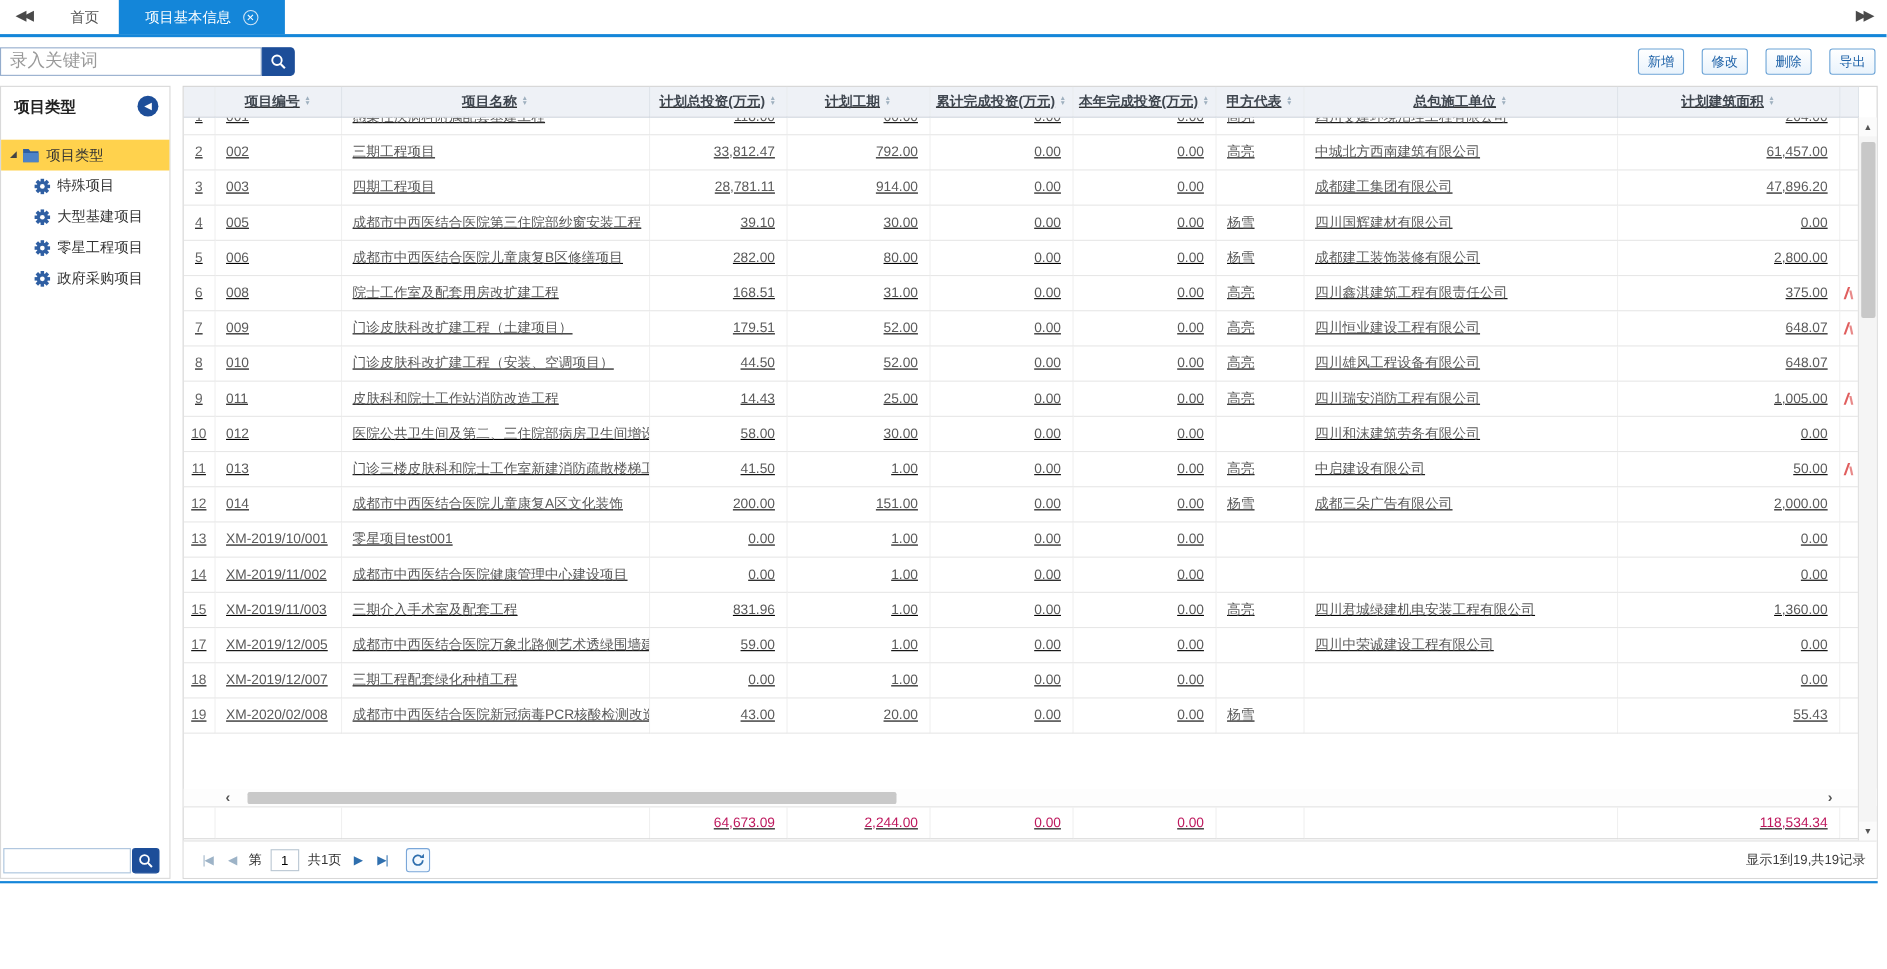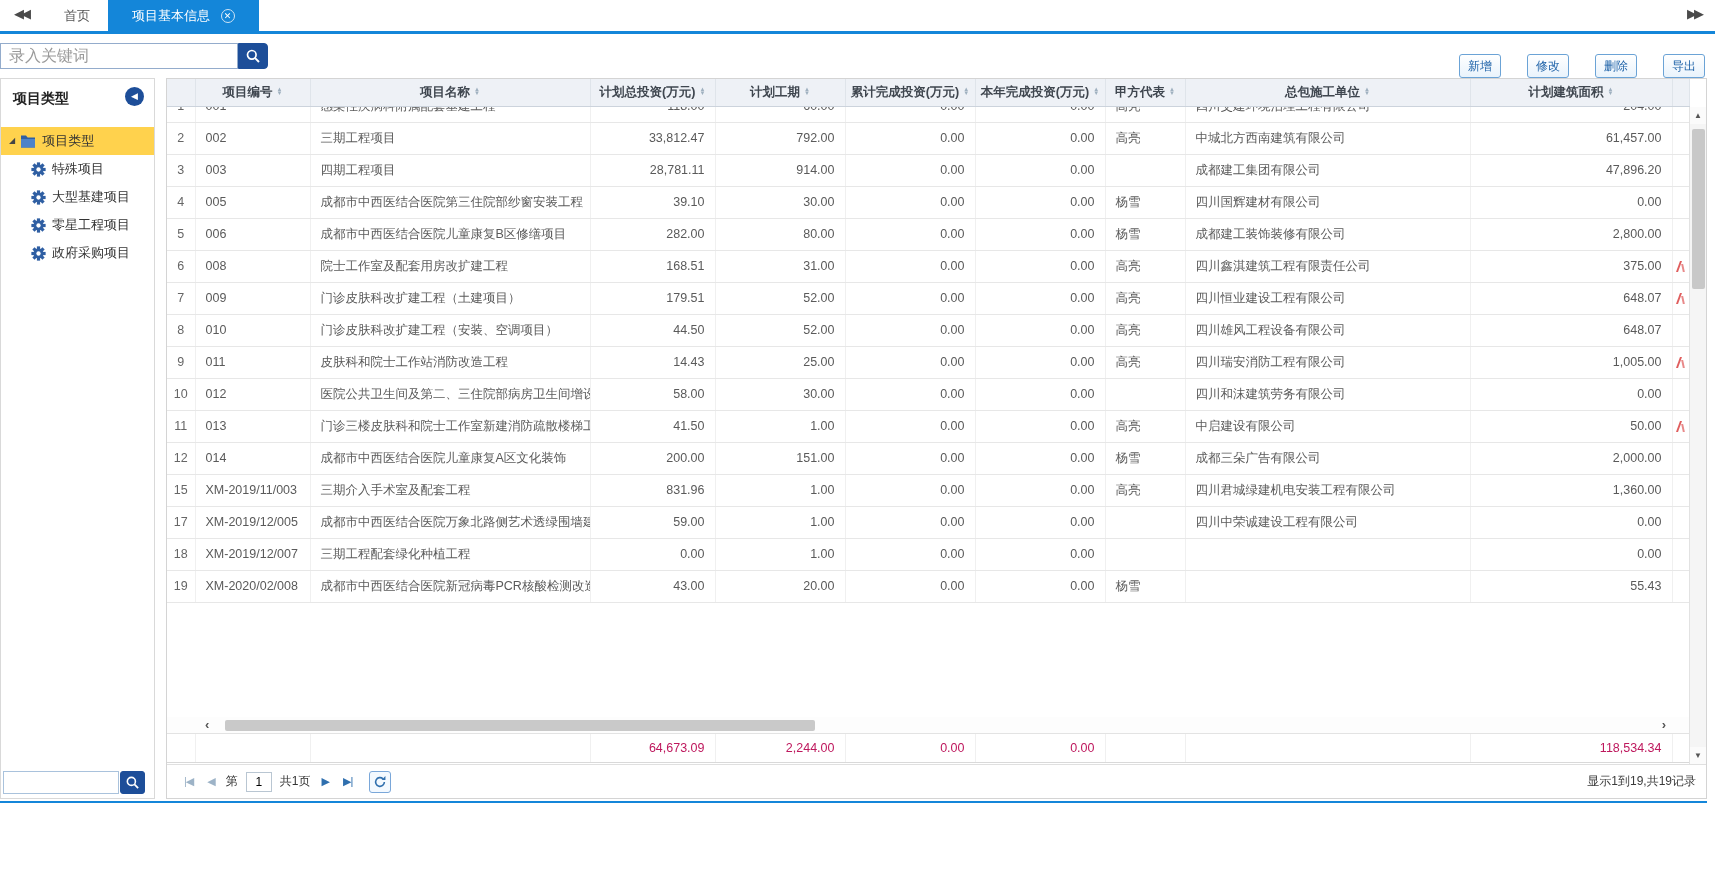--- a/index.html
+++ b/index.html
@@ -22,21 +22,21 @@
 
   
   .toolbar { position:absolute; left:0; top:34px; width:1715px; height:44px; background:#fff; }
   .searchbox { position:absolute; left:0; top:9px; display:flex; }
   .searchbox input { width:238px; height:26px; border:1px solid #94accc; padding:12px 8px;
     font-size:16px; color:#333; outline:none; }
   .searchbox input::placeholder { color:#9a9a9a; }
   .search-btn { width:30px; height:26px; background:#1d4e99; border:1px solid #1d4e99;
     border-radius:0 4px 4px 0; cursor:pointer; display:flex; align-items:center;
     justify-content:center; }
-  .toolbar-buttons { position:absolute; right:10px; top:20px; display:flex; gap:26px; }
+  .toolbar-buttons { position:absolute; right:10px; top:10px; display:flex; gap:16px; }
   .tb-btn { min-width:36px; height:24px; border:1px solid #6ba3d6; color:#1e62a8;
     background:linear-gradient(#ffffff,#e9f3fc); border-radius:3px; font-size:12px;
     padding:0 8px; cursor:pointer;
     font-family:"Liberation Sans","DejaVu Sans",sans-serif; }
 
   
   .sidebar { position:absolute; left:0; top:78px; width:155px; height:721px;
     border:1px solid #d9d9d9; background:#fff; }
   .sb-header { height:38px; padding:10px 8px 0 12px; position:relative; }
   .sb-title { font-size:14px; font-weight:bold; color:#222; }
@@ -53,21 +53,21 @@
     padding-left:30px; cursor:pointer; }
   .tree-item .lbl { margin-left:6px; }
   .sb-search { position:absolute; left:2px; bottom:4px; display:flex; }
   .sb-search input { width:116px; height:23px; border:1px solid #a9c2dc; padding:0 6px;
     font-size:12px; outline:none; }
   .sb-search .search-btn { width:25px; height:23px; border-radius:3px; margin-left:1px; }
 
   
   .grid { position:absolute; left:166px; top:78px; width:1541px; height:721px;
     border:1px solid #d4d4d4; background:#fff; }
-  table { border-collapse:collapse; table-layout:fixed; width:1522px; }
+  table { border-collapse:collapse; table-layout:fixed; width:1522px;text-decoration:underline; }
   .grid-header th { height:27px; background:#eef1f6; border-bottom:1px solid #ccd3dc;
     border-right:1px solid #dfe4ea; font-size:12.5px; font-weight:bold; color:#3f464f;
     text-align:center; overflow:hidden; white-space:nowrap; cursor:pointer; }
   .sorter { display:inline-block; margin-left:4px; vertical-align:1px; }
   .sorter i { display:block; font-style:normal; font-size:6px; line-height:4px; color:#9fb0bf; }
   .grid-body-wrap { height:610px; overflow:hidden; }
   td { height:32px; border-bottom:1px solid #e7e7e7; border-right:1px solid #f0f0f0;
     font-size:12.5px; color:#5a5a5a; padding:0 10px; white-space:nowrap; overflow:hidden; }
   td.num { text-align:center; color:#666; padding:0 2px; }
   td.rnum { text-align:right; }
@@ -456,20 +456,46 @@
             <td class="rnum">200.00</td>
             <td class="rnum">151.00</td>
             <td class="rnum">0.00</td>
             <td class="rnum">0.00</td>
             <td class="">杨雪</td>
             <td class="">成都三朵广告有限公司</td>
             <td class="rnum">2,000.00</td>
             <td class="clipcol"></td>
           </tr>
           <tr>
+            <td class="num">13</td>
+            <td class="">XM-2019/10/001</td>
+            <td class="">零星项目test001</td>
+            <td class="rnum">0.00</td>
+            <td class="rnum">1.00</td>
+            <td class="rnum">0.00</td>
+            <td class="rnum">0.00</td>
+            <td class=""></td>
+            <td class=""></td>
+            <td class="rnum">0.00</td>
+            <td class="clipcol"></td>
+          </tr>
+          <tr>
+            <td class="num">14</td>
+            <td class="">XM-2019/11/002</td>
+            <td class="">成都市中西医结合医院健康管理中心建设项目</td>
+            <td class="rnum">0.00</td>
+            <td class="rnum">1.00</td>
+            <td class="rnum">0.00</td>
+            <td class="rnum">0.00</td>
+            <td class=""></td>
+            <td class=""></td>
+            <td class="rnum">0.00</td>
+            <td class="clipcol"></td>
+          </tr>
+          <tr>
             <td class="num">15</td>
             <td class="">XM-2019/11/003</td>
             <td class="">三期介入手术室及配套工程</td>
             <td class="rnum">831.96</td>
             <td class="rnum">1.00</td>
             <td class="rnum">0.00</td>
             <td class="rnum">0.00</td>
             <td class="">高亮</td>
             <td class="">四川君城绿建机电安装工程有限公司</td>
             <td class="rnum">1,360.00</td>

